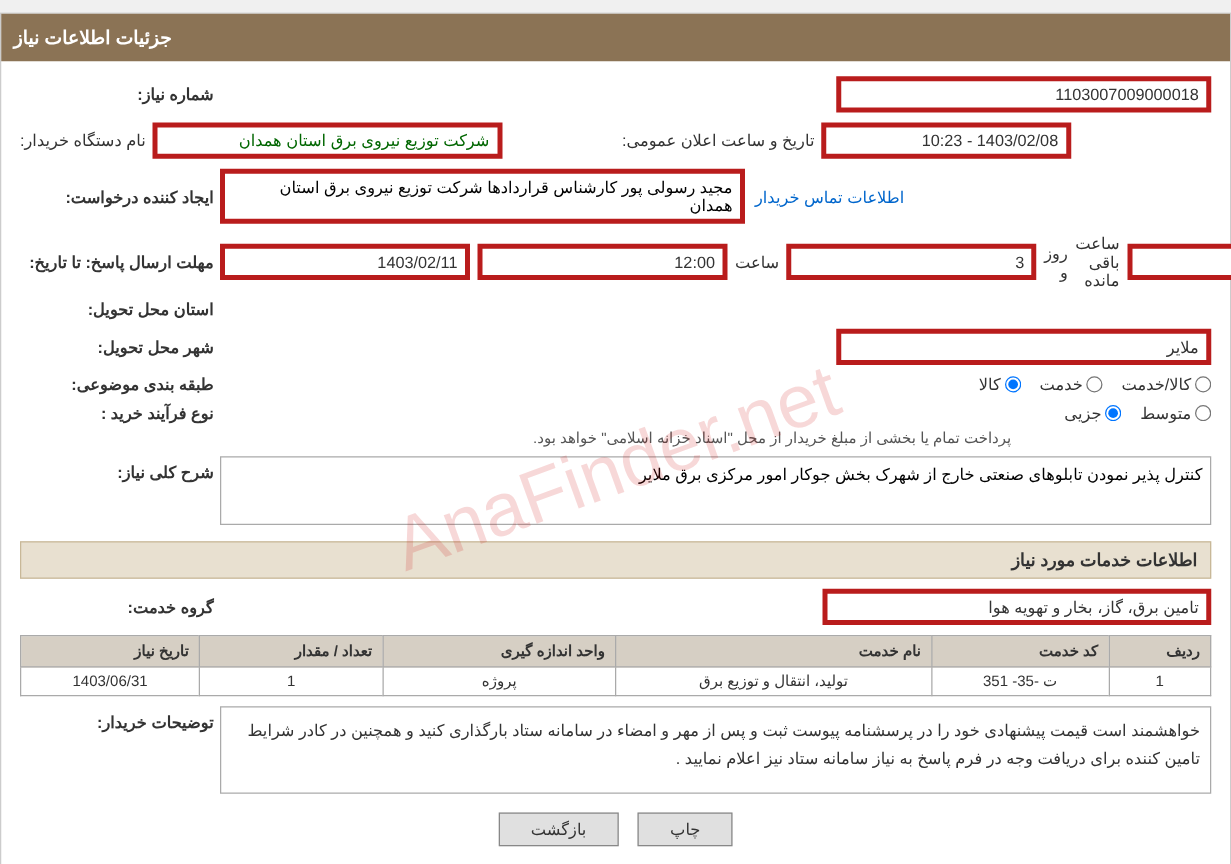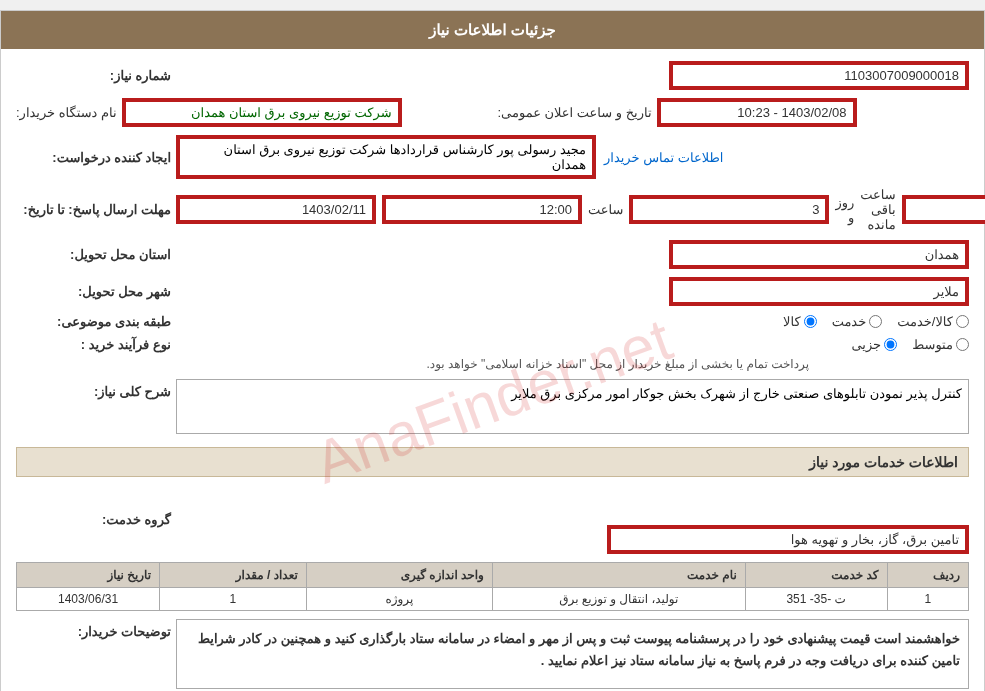--- a/index.html
+++ b/index.html
@@ -12,21 +12,21 @@
     }
     .page-wrapper {
       max-width: 985px;
       margin: 10px auto;
       background: #fff;
       border: 1px solid #ccc;
     }
     .page-header {
       background: #8b7355;
       color: #fff;
-      text-align: center;
+      text-align: left;
       padding: 10px;
       font-size: 15px;
       font-weight: bold;
     }
     .content {
       padding: 12px 15px;
     }
     .form-row {
       display: flex;
       align-items: center;
@@ -222,23 +222,20 @@
           <div class="input-box input-box-xsmall" style="width:50px;">3</div>
           <span>ساعت</span>
           <div class="input-box" style="width:80px;">12:00</div>
           <div class="input-box" style="width:120px;">1403/02/11</div>
         </div>
       </div>
       <div class="form-label">مهلت ارسال پاسخ: تا تاریخ:</div>
     </div>
 
     <div class="form-row">
-      <div class="form-value">
-        <div class="input-box input-box-medium">همدان</div>
-      </div>
       <div class="form-label">استان محل تحویل:</div>
     </div>
 
     <div class="form-row">
       <div class="form-value">
         <div class="input-box input-box-medium">ملایر</div>
       </div>
       <div class="form-label">شهر محل تحویل:</div>
     </div>
 
@@ -287,21 +284,21 @@
       <div class="form-value" style="flex:1;">
         <textarea class="textarea-box" readonly="" style="">کنترل پذیر نمودن تابلوهای صنعتی خارج از شهرک بخش جوکار امور مرکزی برق ملایر</textarea>
       </div>
       <div class="form-label" style="padding-top:5px;">شرح کلی نیاز:</div>
     </div>
 
     <div class="section-header">اطلاعات خدمات مورد نیاز</div>
 
     <div class="form-row">
       <div class="form-value">
-        <div class="input-box" style="width:362px;margin-top:40px;">تامین برق، گاز، بخار و تهویه هوا</div>
+        <div class="input-box" style="width:311px;">تامین برق، گاز، بخار و تهویه هوا</div>
       </div>
       <div class="form-label">گروه خدمت:</div>
     </div>
 
     <table class="table-container">
       <thead>
         <tr>
           <th>ردیف</th>
           <th>کد خدمت</th>
           <th>نام خدمت</th>
@@ -316,21 +313,21 @@
           <td>ت -35- 351</td>
           <td>تولید، انتقال و توزیع برق</td>
           <td>پروژه</td>
           <td>1</td>
           <td>1403/06/31</td>
         </tr>
       </tbody>
     </table>
 
     <div class="form-row" style="align-items:flex-start;">
-      <div class="form-value" style="flex:1;font-weight:bold;">
+      <div class="form-value" style="flex:1;">
         <div class="description-box">خواهشمند است  قیمت پیشنهادی خود را در پرسشنامه پیوست ثبت و پس از مهر و امضاء در سامانه ستاد بارگذاری کنید  و  همچنین  در کادر شرایط تامین کننده برای دریافت وجه در فرم پاسخ به نیاز سامانه ستاد نیز اعلام نمایید .</div>
       </div>
       <div class="form-label" style="padding-top:5px;">توضیحات خریدار:</div>
     </div>
 
     <div class="button-row">
       <button class="btn btn-print">چاپ</button>
       <button class="btn btn-back">بازگشت</button>
     </div>
 

